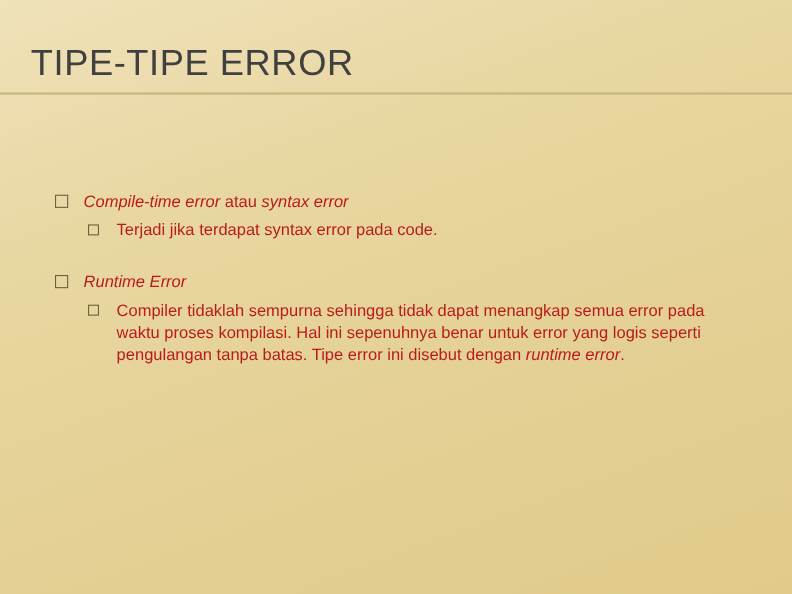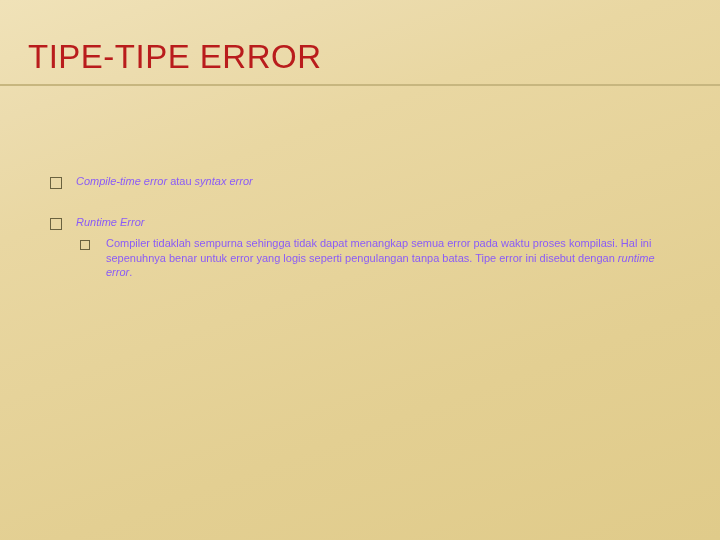--- a/index.html
+++ b/index.html
@@ -23,32 +23,32 @@
   }
   .title-wrap {
     padding: 38px 0 6px 28px;
   }
   .title {
     font-family: "Arial Narrow", Arial, sans-serif;
     font-stretch: condensed;
     font-size: 33px;
     font-weight: 400;
     letter-spacing: 0.5px;
-    color: #b91c1c;
+    color: #404040;
   }
   .hr {
     height: 2px;
     background: #c7b67f;
     margin: 2px 0 0 0;
     width: 100%;
   }
   .content {
     padding: 88px 38px 0 46px;
-    color: #8b5cf6;
-    font-size: 11px;
+    color: #b91c1c;
+    font-size: 15px;
     line-height: 1.35;
   }
   ul.lvl1 {
     list-style: none;
     padding: 0;
     margin: 0;
   }
   ul.lvl1 > li {
     position: relative;
     padding-left: 30px;
@@ -101,20 +101,23 @@
   <div class="hr"></div>
 
   <div class="content">
     <ul class="lvl1">
 
       <li>
         <div class="lvl1-head">
           <span class="ital">Compile-time error</span><span class="plain"> atau </span><span class="ital">syntax error</span>
         </div>
         <ul class="lvl2">
+          <li>
+            <span>Terjadi jika terdapat syntax error pada code.</span>
+          </li>
         </ul>
       </li>
 
       <li>
         <div class="lvl1-head">
           <span class="ital">Runtime Error</span><span class="plain"></span><span class="ital"></span>
         </div>
         <ul class="lvl2">
           <li>
             <span class="plain">Compiler tidaklah sempurna sehingga tidak dapat menangkap semua error  pada waktu proses kompilasi. Hal ini sepenuhnya benar untuk error yang logis seperti pengulangan tanpa batas. Tipe error ini disebut dengan </span><span class="ital">runtime error</span><span class="plain">.</span>

